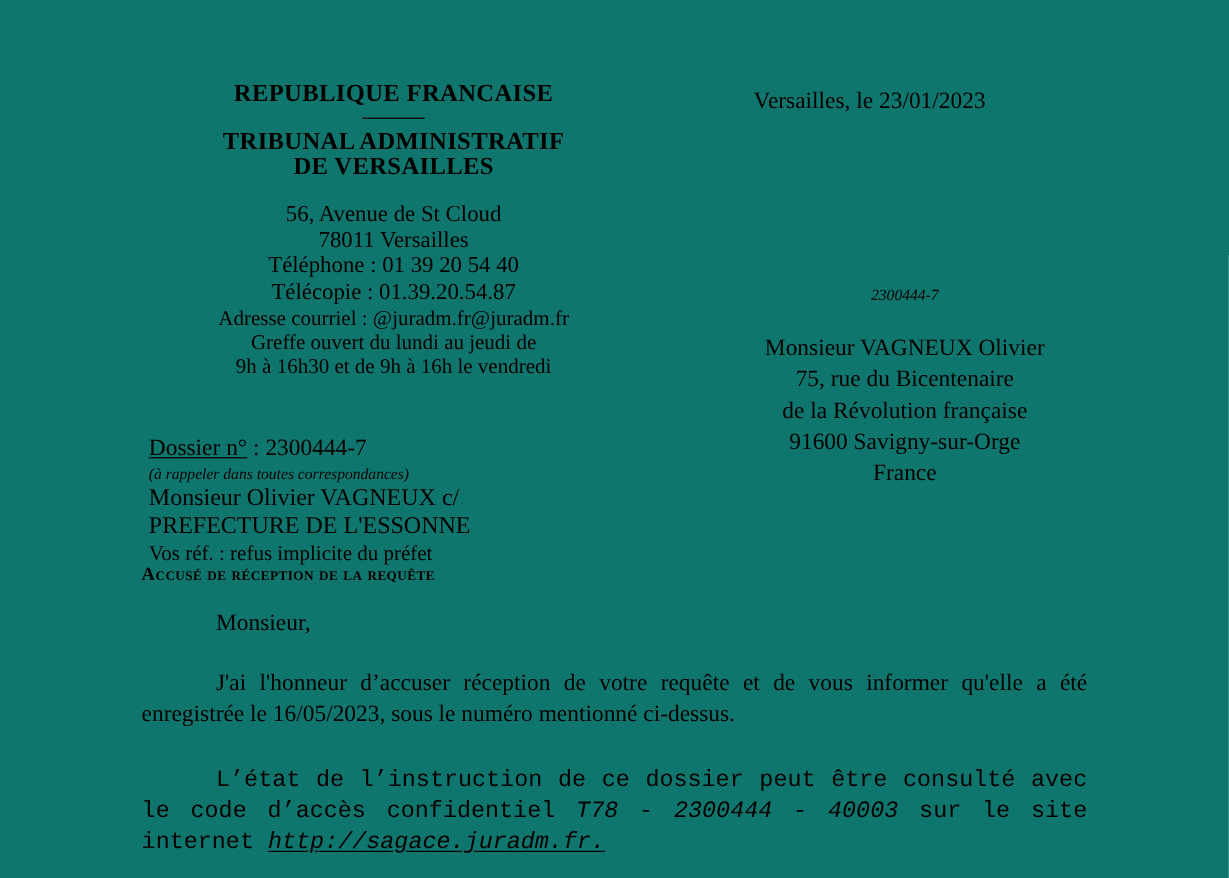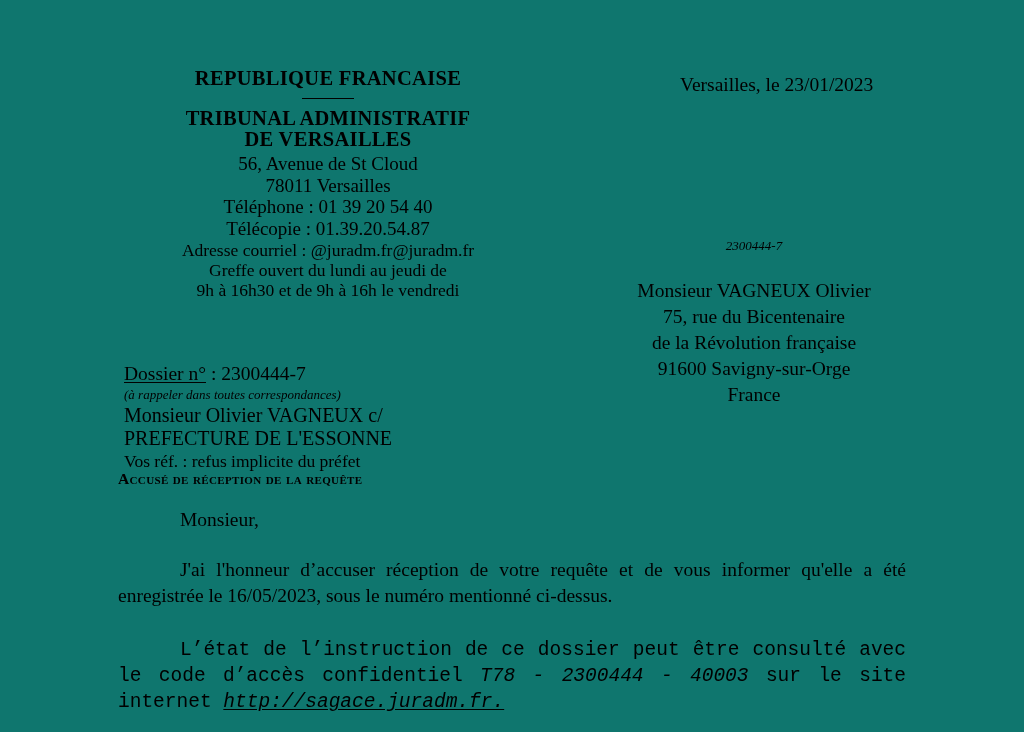--- a/index.html
+++ b/index.html
@@ -51,33 +51,33 @@
   }
   .lh-court {
     font-size: 20.5px;
     font-weight: bold;
     letter-spacing: 0.3px;
     white-space: nowrap;
   }
   .lh-line {
     font-size: 19px;
     white-space: nowrap;
-    margin-top: 4px;
+    margin-top: 19px;
   }
   .lh-line.small {
     font-size: 17.5px;
   }
   .lh-line.tight {
     margin-top: 2px;
   }
 
   
   .date-line {
     position: absolute;
-    left: 680px;
+    left: 628px;
     top: 74px;
     font-size: 19.5px;
     white-space: nowrap;
   }
 
   
   .recipient-ref {
     position: absolute;
     left: 628px;
     top: 238px;

